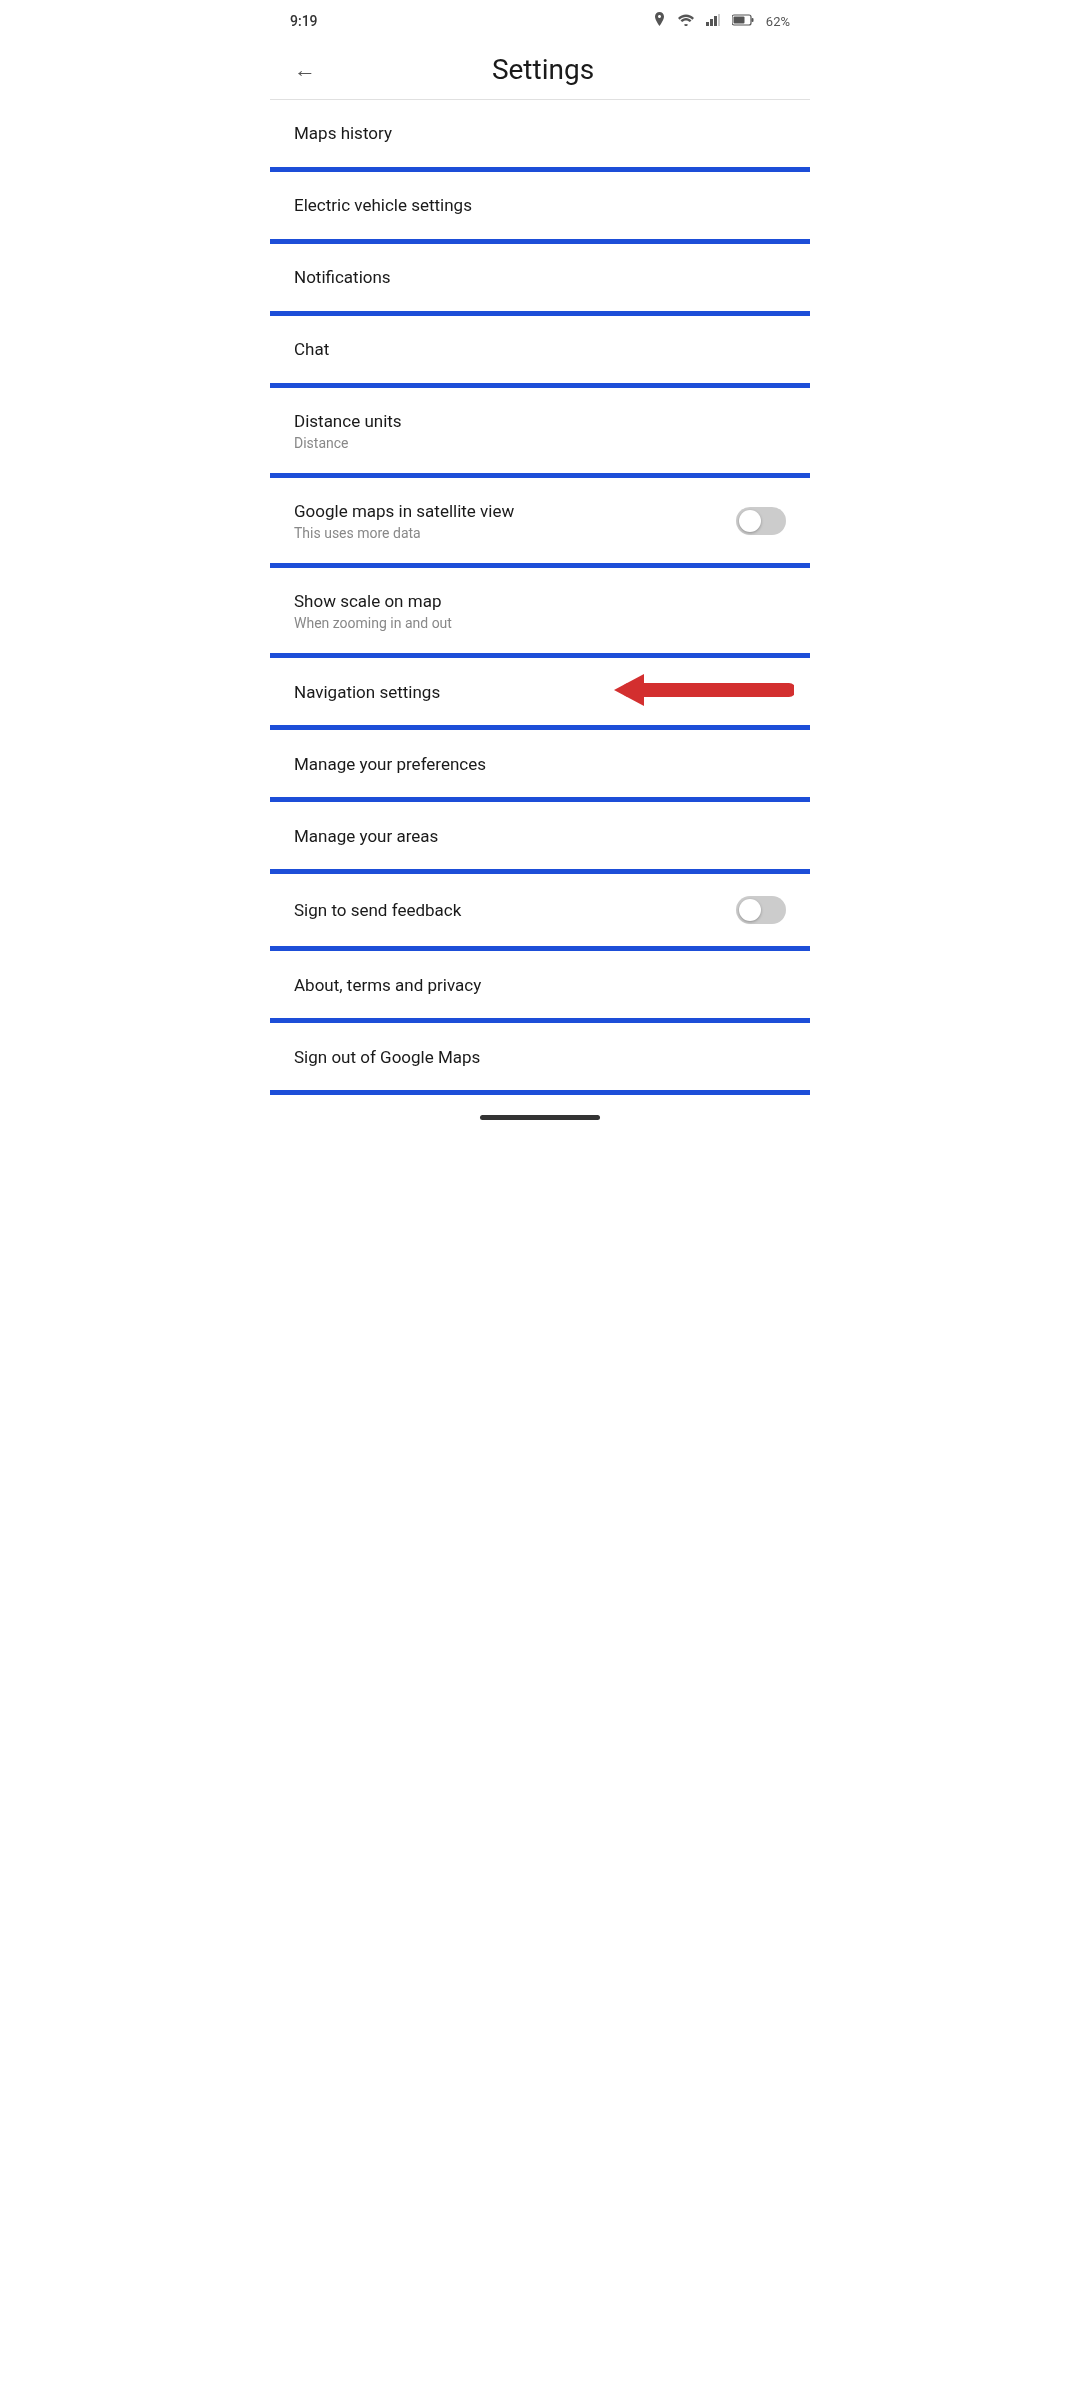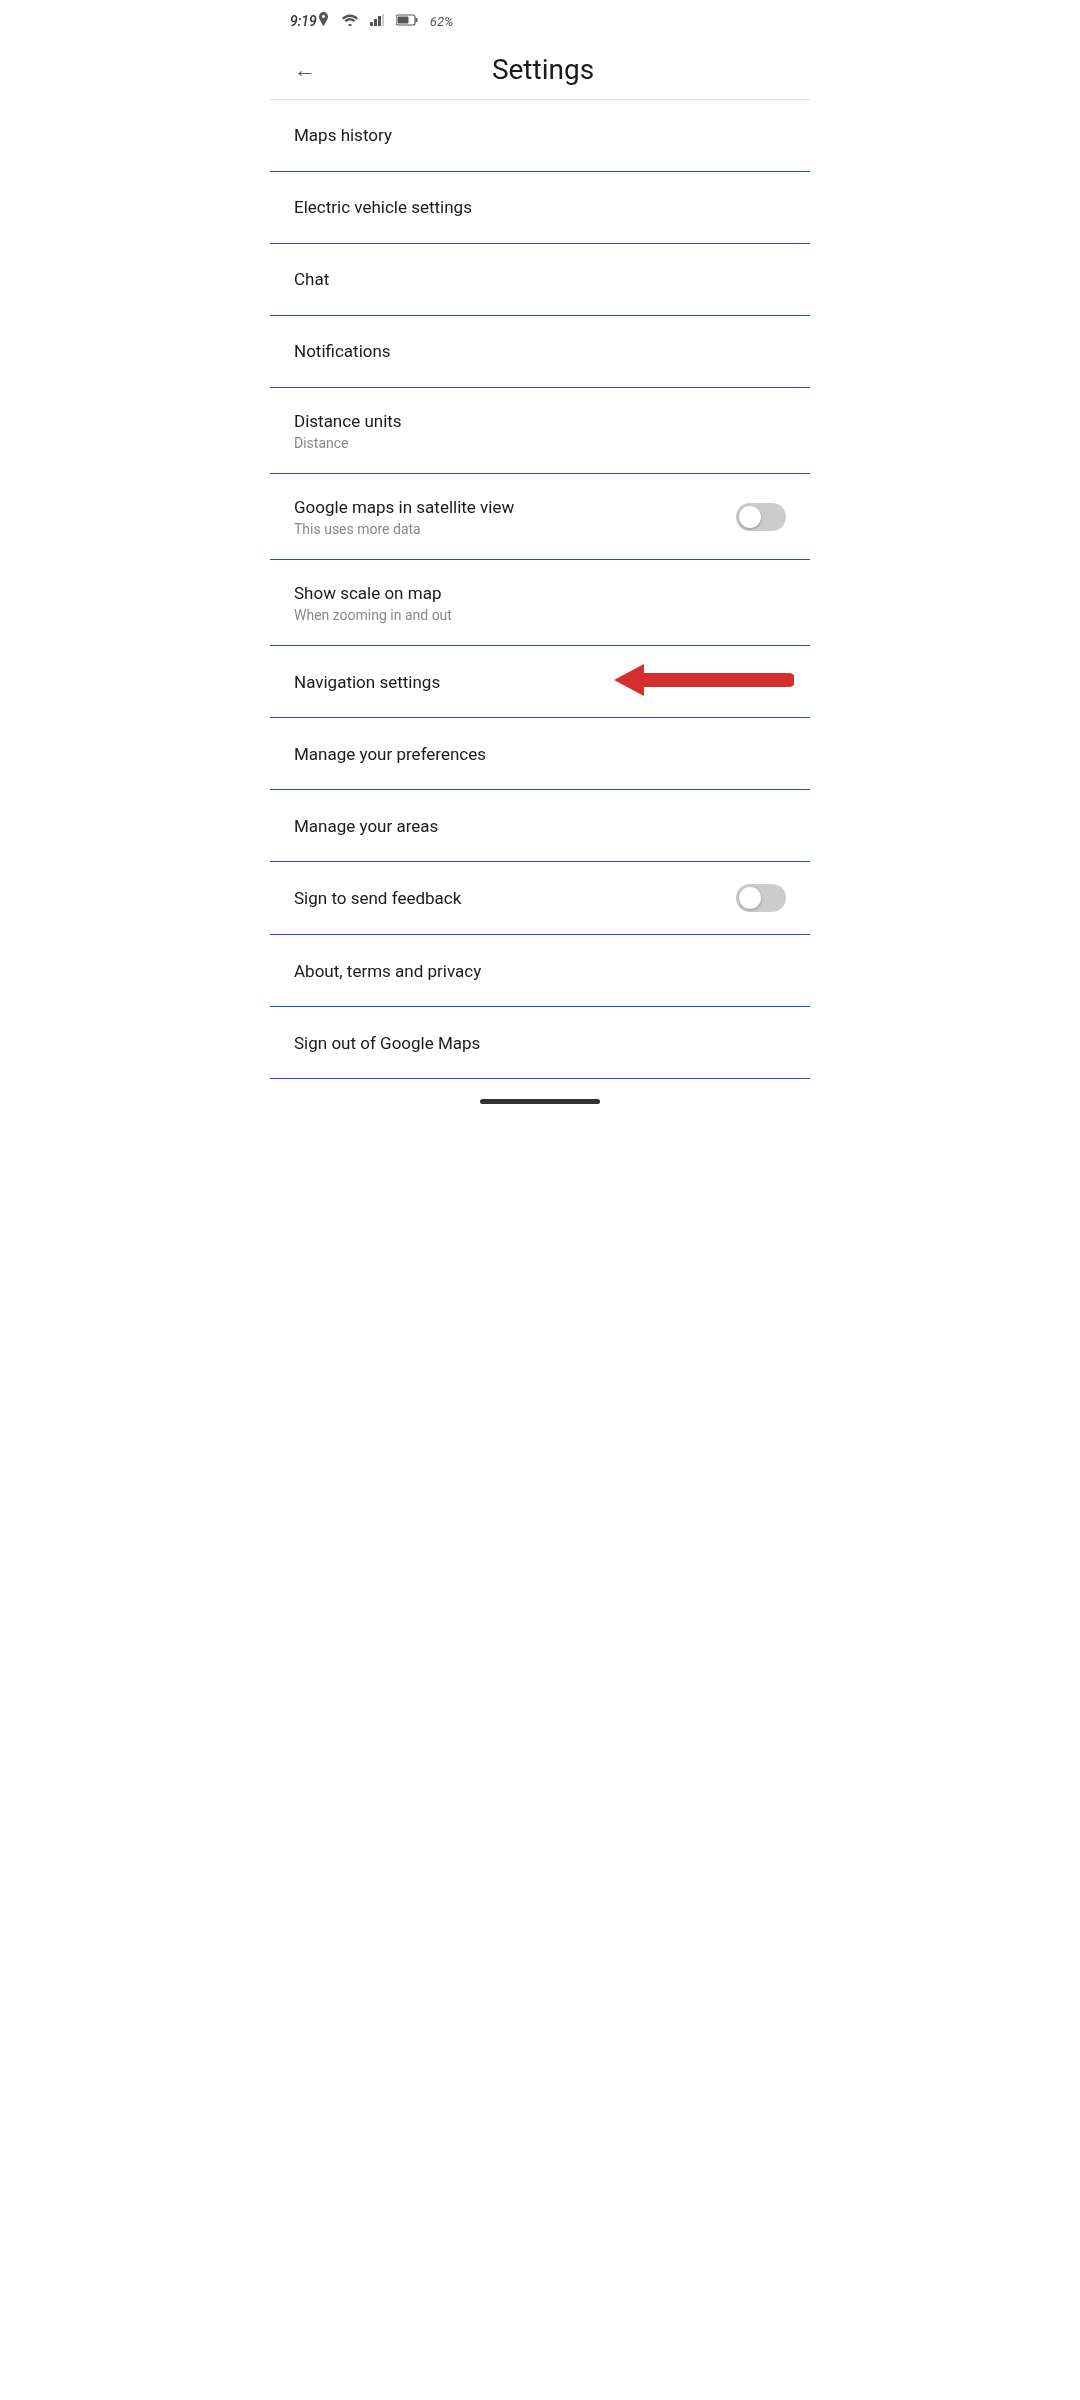--- a/index.html
+++ b/index.html
@@ -15,25 +15,24 @@
       width: 540px;
       min-height: 1200px;
       margin: 0 auto;
       position: relative;
       overflow-x: hidden;
     }
 
     
     .status-bar {
       display: flex;
-      justify-content: flex-start;
+      justify-content: space-between;
       align-items: center;
       padding: 10px 20px 8px 20px;
       height: 40px;
-      font-style: italic;
     }
 
     .status-left {
       font-size: 14px;
       font-weight: 500;
       color: #333;
     }
 
     .status-right {
       display: flex;
@@ -77,21 +76,21 @@
       margin-right: 40px;
     }
 
     
     .settings-list {
       padding: 0;
     }
 
     .settings-item {
       padding: 22px 24px;
-      border-bottom: 1px solid #1d4ed8;
+      border-bottom: 5px solid #1d4ed8;
       cursor: pointer;
       position: relative;
       display: flex;
       align-items: center;
       justify-content: flex-end;
       min-height: 72px;
     }
 
     .settings-item-content {
       flex: 1;
@@ -226,27 +225,27 @@
   </div>
 
   <div class="settings-item">
     <div class="settings-item-content">
       <div class="settings-item-title">Electric vehicle settings</div>
     </div>
   </div>
 
   <div class="settings-item">
     <div class="settings-item-content">
+      <div class="settings-item-title">Notifications</div>
+    </div>
+  </div>
+
+  <div class="settings-item">
+    <div class="settings-item-content">
       <div class="settings-item-title">Chat</div>
-    </div>
-  </div>
-
-  <div class="settings-item">
-    <div class="settings-item-content">
-      <div class="settings-item-title">Notifications</div>
     </div>
   </div>
 
   <div class="settings-item">
     <div class="settings-item-content">
       <div class="settings-item-title">Distance units</div>
       <div class="settings-item-subtitle">Distance</div>
     </div>
   </div>
 

